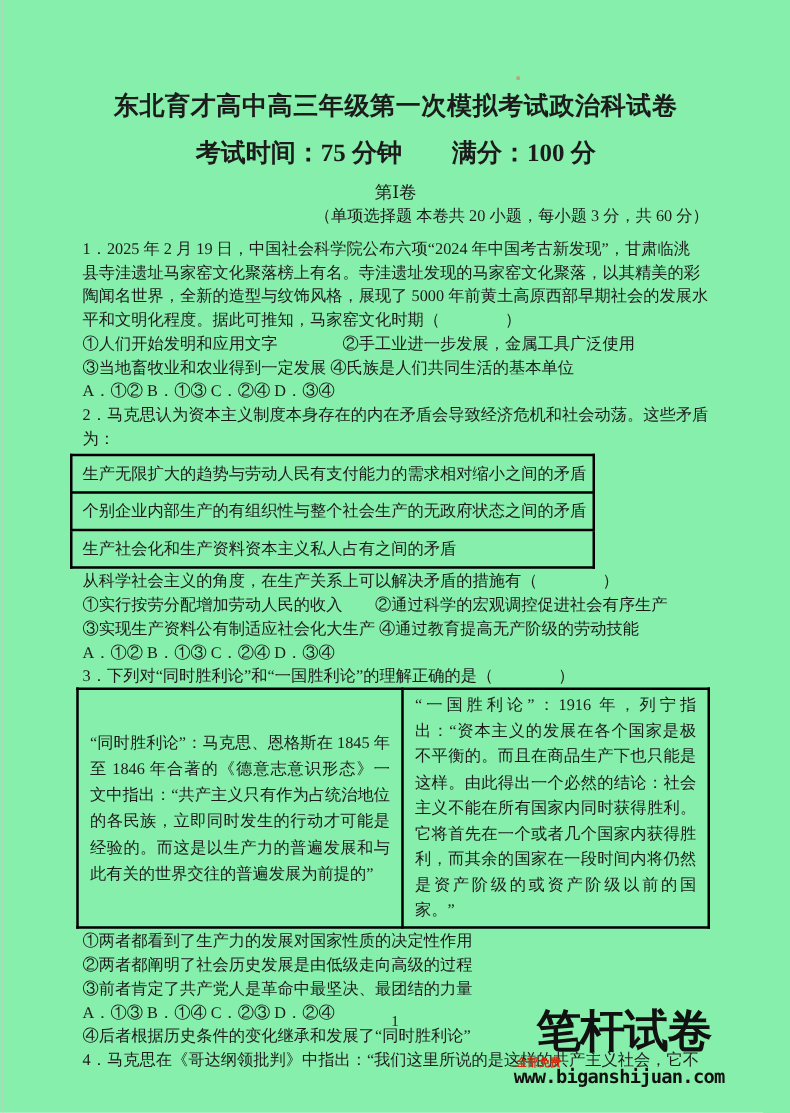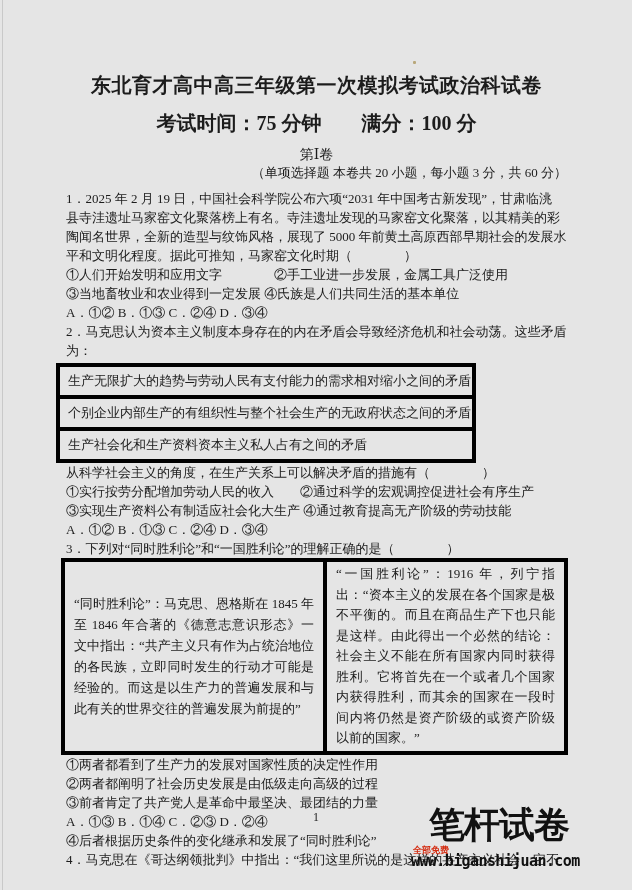--- a/index.html
+++ b/index.html
@@ -1,33 +1,33 @@
 <!DOCTYPE html>
 <html><head>
 <meta charset="utf-8">
 <style>
   html,body{margin:0;padding:0;}
   body{width:632px;height:890px;background:#ffffff;position:relative;overflow:hidden;
        font-family:"Liberation Serif","DejaVu Serif",serif;color:#1c1c1c;}
-  .sheet{position:absolute;inset:0;background:#e5e5e5;}
+  .sheet{position:absolute;inset:0;background:#86efac;}
   .edge-line{position:absolute;left:2px;top:0;bottom:0;width:1px;background:#c9c9c9;}
   .speck{position:absolute;left:413px;top:61px;width:3px;height:3px;background:#b8a77a;border-radius:1px;}
 
   .doc{position:absolute;left:66px;top:73px;width:501px;}
   .title{font-family:"Liberation Sans","DejaVu Sans",sans-serif;font-weight:700;
          font-size:20px;line-height:24px;text-align:center;letter-spacing:.5px;margin:0;}
   .exam-info{font-weight:700;font-size:20px;line-height:16px;text-align:center;margin-top:18px;}
   .section-title{font-size:14px;line-height:15px;text-align:center;margin-top:16px;}
   .section-note{font-size:13px;line-height:14px;text-align:right;margin-top:4px;}
 
   .body-text{margin-top:9px;font-size:13px;line-height:19px;}
   .line{white-space:pre-wrap;}
 
   table{border-collapse:collapse;table-layout:fixed;}
-  td{border:4px solid #000000;font-size:13px;color:#1c1c1c;}
+  td{border:2px solid #000000;font-size:13px;color:#1c1c1c;}
 
   .t1{width:420px;margin:3px 0 0 -10px;}
   .t1 td{height:28px;padding:0 4px 0 8px;line-height:28px;white-space:nowrap;overflow:hidden;}
 
   .t2{width:507px;height:146px;margin:0 0 0 -5px;}
   .t2 .cell-left{width:240px;padding:4px 9px;line-height:21px;text-align:justify;vertical-align:middle;}
   .t2 .cell-right{padding:2px 9px;line-height:20.5px;text-align:justify;vertical-align:middle;}
 
   .pagenum{position:absolute;left:0;right:0;top:810px;text-align:center;font-size:12px;color:#222;}
 
@@ -48,21 +48,21 @@
   <div class="speck"></div>
 
   <div class="doc">
     <h1 class="title">东北育才高中高三年级第一次模拟考试政治科试卷</h1>
     <div class="exam-info">考试时间：75 分钟　　满分：100 分</div>
     <div class="section-title">第Ⅰ卷</div>
     <div class="section-note">（单项选择题 本卷共 20 小题，每小题 3 分，共 60 分）</div>
 
     <div class="body-text">
 
-      <div class="line">1．2025 年 2 月 19 日，中国社会科学院公布六项“2031 年中国考古新发现”，甘肃临洮</div>
+      <div class="line">1．2025 年 2 月 19 日，中国社会科学院公布六项“2024 年中国考古新发现”，甘肃临洮</div>
       <div class="line">县寺洼遗址马家窑文化聚落榜上有名。寺洼遗址发现的马家窑文化聚落，以其精美的彩</div>
       <div class="line">陶闻名世界，全新的造型与纹饰风格，展现了 5000 年前黄土高原西部早期社会的发展水</div>
       <div class="line">平和文明化程度。据此可推知，马家窑文化时期（　　　　）</div>
       <div class="line">①人们开始发明和应用文字　　　　②手工业进一步发展，金属工具广泛使用</div>
       <div class="line">③当地畜牧业和农业得到一定发展 ④氏族是人们共同生活的基本单位</div>
       <div class="line">A．①② B．①③ C．②④ D．③④</div>
 
       <div class="line">2．马克思认为资本主义制度本身存在的内在矛盾会导致经济危机和社会动荡。这些矛盾</div>
       <div class="line">为：</div>
 

